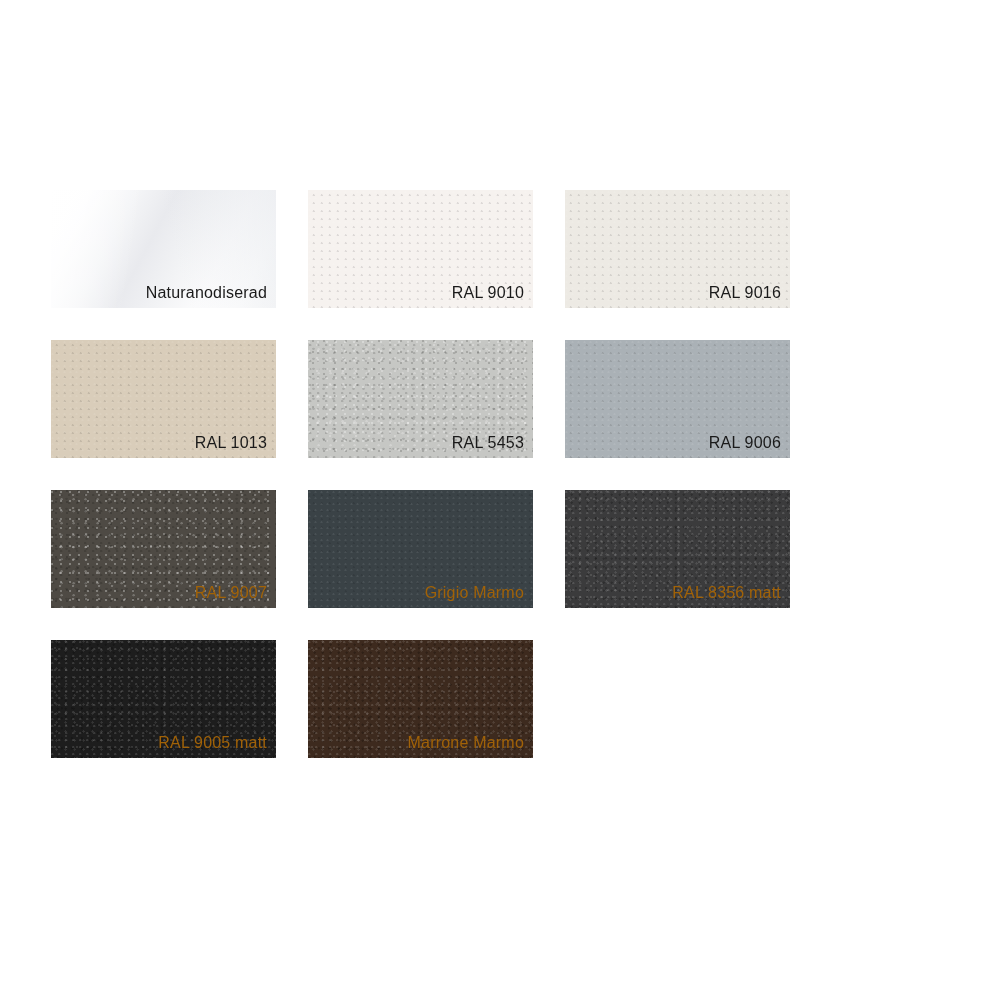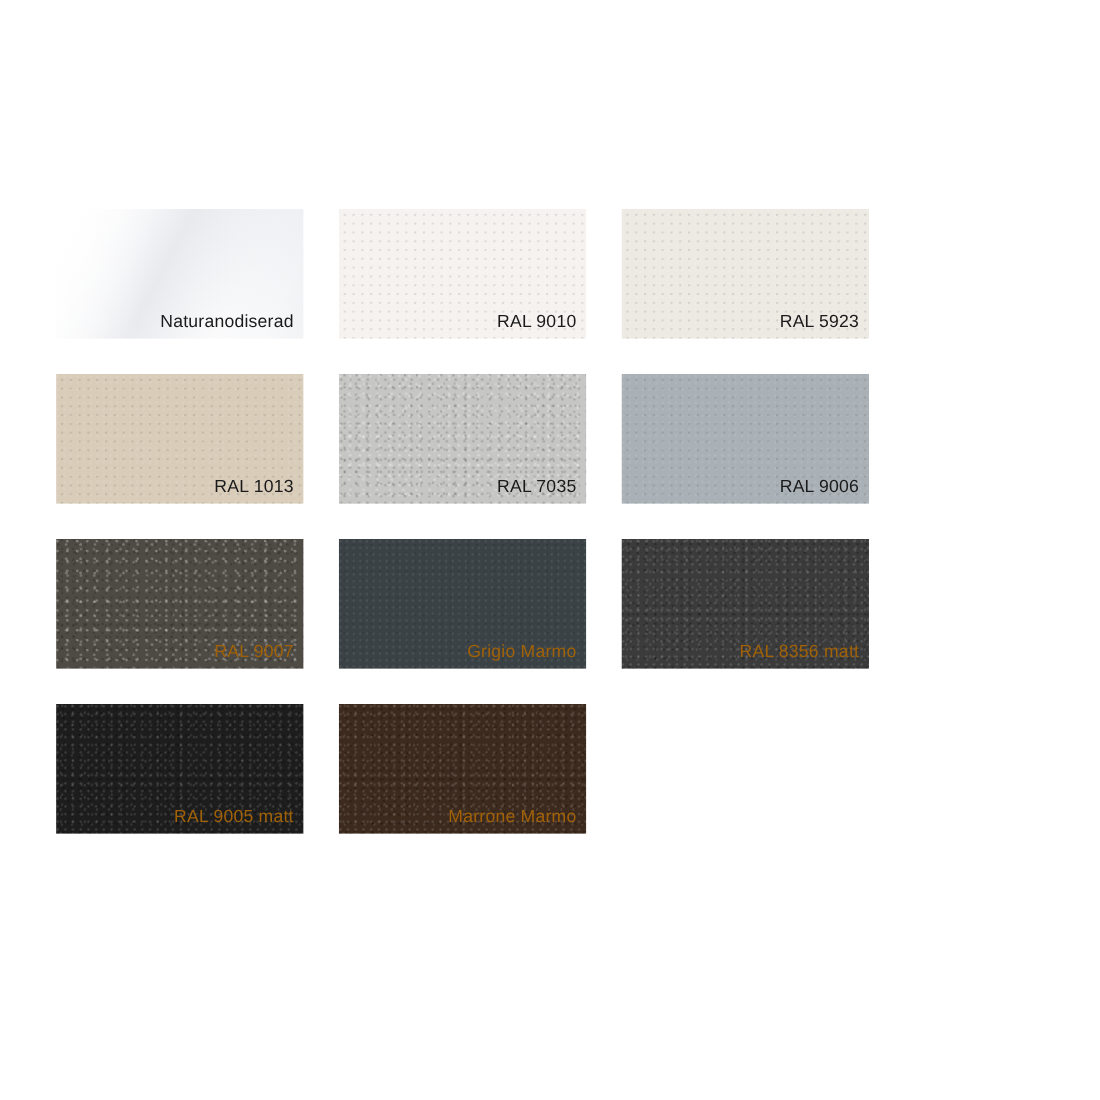--- a/index.html
+++ b/index.html
@@ -134,29 +134,29 @@
       <div class="swatch tex-anodised">
         <div class="swatch-surface"></div>
         <span class="swatch-label label-dark">Naturanodiserad</span>
       </div>
       <div class="swatch tex-fine">
         <div class="swatch-surface" style="background: rgb(246, 242, 239);"></div>
         <span class="swatch-label label-dark">RAL 9010</span>
       </div>
       <div class="swatch tex-fine">
         <div class="swatch-surface" style="background: rgb(237, 234, 228);"></div>
-        <span class="swatch-label label-dark">RAL 5923</span>
+        <span class="swatch-label label-dark">RAL 9016</span>
       </div>
       <div class="swatch tex-fine">
         <div class="swatch-surface" style="background: rgb(217, 205, 186);"></div>
         <span class="swatch-label label-dark">RAL 1013</span>
       </div>
       <div class="swatch tex-stipple">
         <div class="swatch-surface" style="background: rgb(198, 199, 196);"></div>
-        <span class="swatch-label label-dark">RAL 7035</span>
+        <span class="swatch-label label-dark">RAL 5453</span>
       </div>
       <div class="swatch tex-fine">
         <div class="swatch-surface" style="background: rgb(170, 177, 182);"></div>
         <span class="swatch-label label-dark">RAL 9006</span>
       </div>
       <div class="swatch tex-stipple">
         <div class="swatch-surface" style="background: rgb(78, 74, 68);"></div>
         <span class="swatch-label label-light">RAL 9007</span>
       </div>
       <div class="swatch tex-fine">

